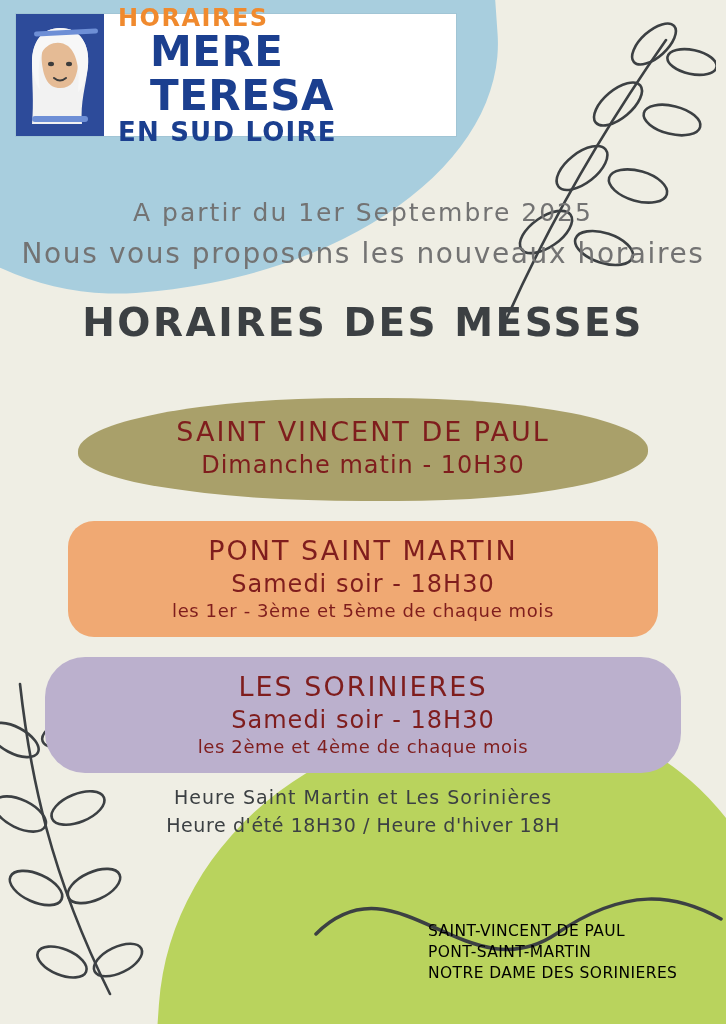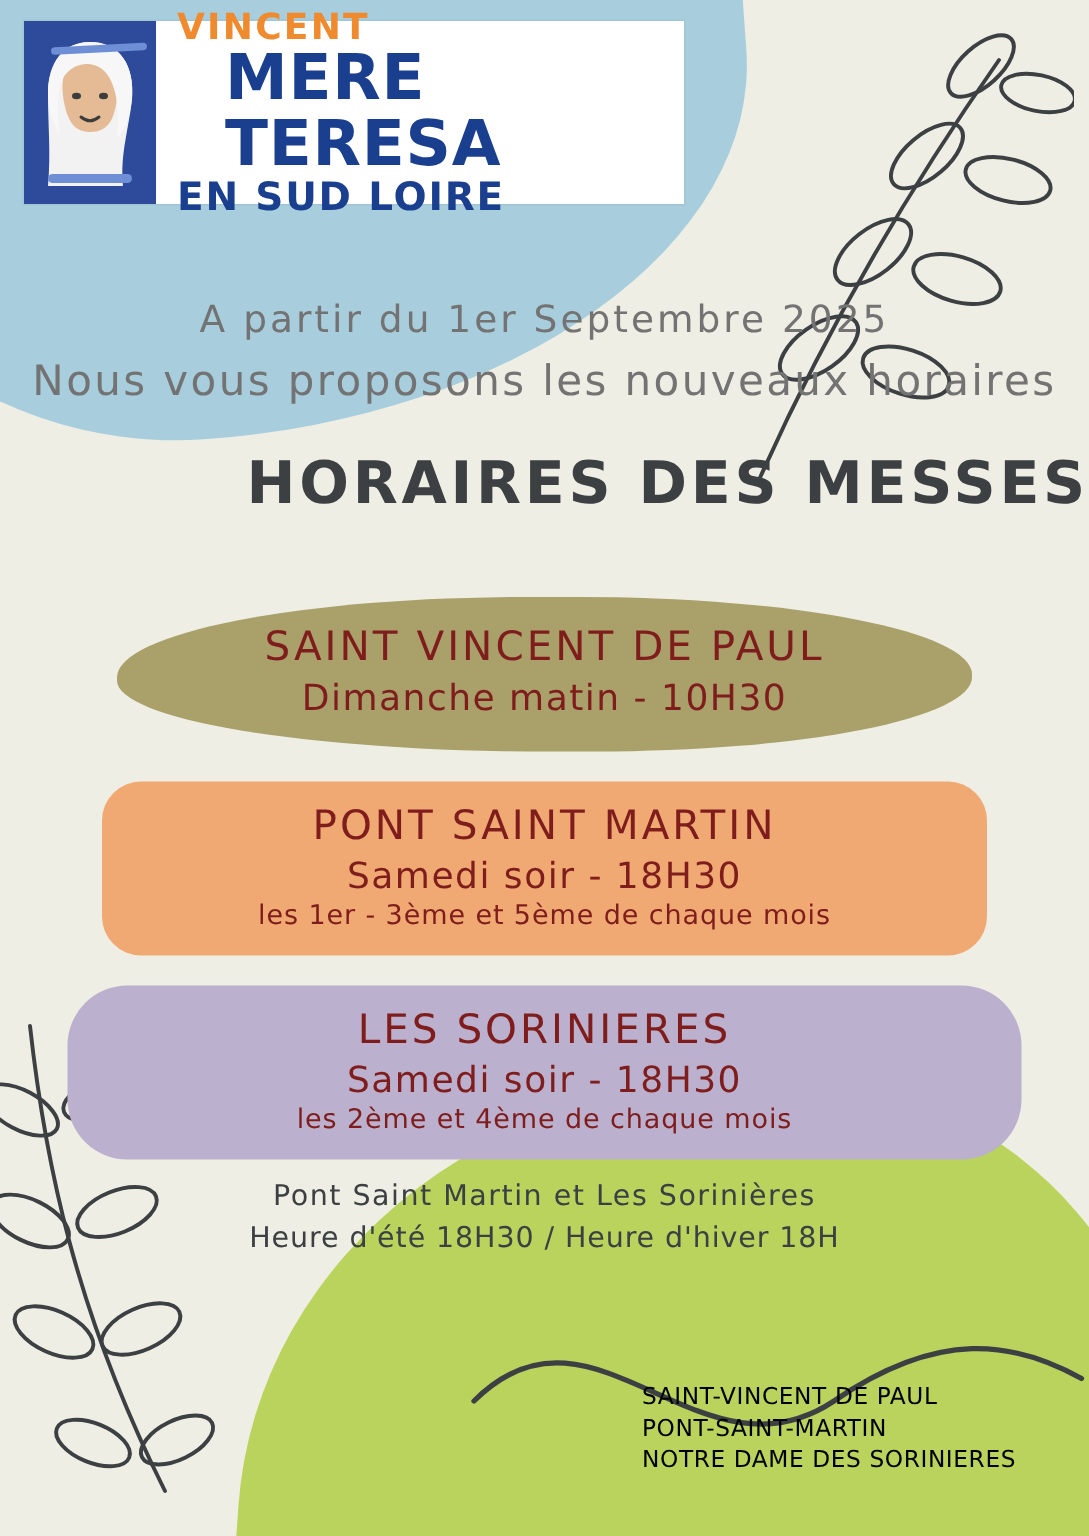--- a/index.html
+++ b/index.html
@@ -103,21 +103,21 @@
     letter-spacing: 2px;
     margin-bottom: 10px;
   }
   .intro .line2 {
     font-size: 28px;
     letter-spacing: 1.6px;
   }
   .title {
     position: absolute;
     top: 300px; left: 0; width: 726px;
-    text-align: right;
+    text-align: center;
     font-size: 39px;
     font-weight: bold;
     letter-spacing: 2.5px;
     color: #3c4043;
   }
 
   
   .blocks {
     position: absolute;
     top: 398px; left: 0; width: 726px;
@@ -234,21 +234,21 @@
           </g>
           <g fill="#3c3c3c">
             <ellipse cx="29" cy="40" rx="3" ry="2.2"></ellipse>
             <ellipse cx="47" cy="40" rx="3" ry="2.2"></ellipse>
             <path d="M32,54 q6,5 12,0" stroke="#3c3c3c" stroke-width="2" fill="none" stroke-linecap="round"></path>
           </g>
         </g>
       </svg>
     </div>
     <div class="logo-text">
-      <div class="l1">VINCENT</div>
+      <div class="l1">HORAIRES</div>
       <div class="l2">MERE TERESA</div>
       <div class="l3">EN SUD LOIRE</div>
     </div>
   </div>
 
   <div class="intro">
     <div class="line1">A partir du 1er Septembre 2025</div>
     <div class="line2">Nous vous proposons les nouveaux horaires</div>
   </div>
 
@@ -269,21 +269,21 @@
 
     <div class="block block-2">
       <div class="place">LES SORINIERES</div>
       <div class="when">Samedi soir - 18H30</div>
       <div class="freq">les 2ème et 4ème de chaque mois</div>
     </div>
 
   </div>
 
   <div class="footnote">
-    <div class="f1">Pont Saint Martin  et  Les Sorinières</div>
+    <div class="f1">Heure Saint Martin  et  Les Sorinières</div>
     <div class="f2">Heure d'été 18H30  /  Heure d'hiver 18H</div>
   </div>
 
   <div class="parish-list">
     <div>SAINT-VINCENT DE PAUL</div>
     <div>PONT-SAINT-MARTIN</div>
     <div>NOTRE DAME DES SORINIERES</div>
   </div>
 
 </div>

